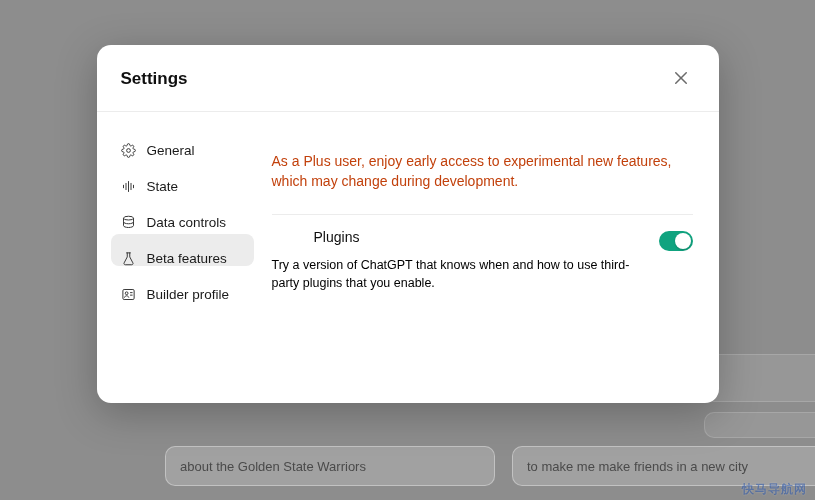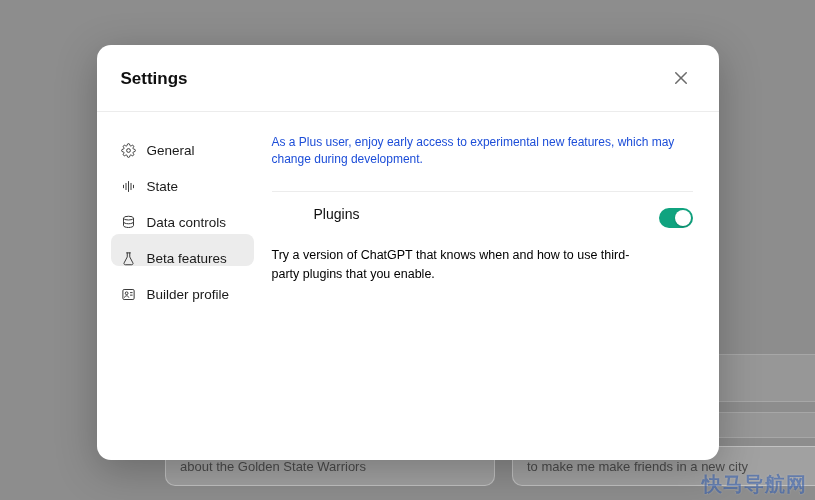--- a/index.html
+++ b/index.html
@@ -7,29 +7,29 @@
   body { background: #8d8d8d; position: relative; }
   
   
   .bg {
     position: absolute; inset: 0; background: #8d8d8d;
   }
   .bg-card {
     position: absolute; background: rgba(255,255,255,0.18); border: 1px solid rgba(255,255,255,0.35); border-radius: 10px; font-size: 13px; color: #4a4a4a; display: flex; align-items: center; padding: 0 14px;
   }
   .bg-watermark {
-    position: absolute; right: 8px; bottom: 2px; font-size: 20px; font-weight: 700; color: rgba(0,55,160,0.45); letter-spacing: 1px;
+    position: absolute; right: 8px; bottom: 2px; font-size: 12px; font-weight: 700; color: rgba(0,55,160,0.45); letter-spacing: 1px;
     text-shadow: 0 0 2px rgba(255,255,255,0.3);
   }
 
   .overlay {
     position: absolute; inset: 0; display: flex; align-items: flex-start; justify-content: center;
   }
   .modal {
-    margin-top: 45px; width: 622px; height: 415px; background: #fff; border-radius: 14px; box-shadow: 0 10px 40px rgba(0,0,0,0.25); display: flex; flex-direction: column; overflow: hidden;
+    margin-top: 45px; width: 622px; height: 358px; background: #fff; border-radius: 14px; box-shadow: 0 10px 40px rgba(0,0,0,0.25); display: flex; flex-direction: column; overflow: hidden;
   }
   .modal-header {
     display: flex; align-items: center; justify-content: space-between; padding: 20px 24px 18px 24px; border-bottom: 1px solid #ececec;
   }
   .modal-title { font-size: 17px; font-weight: 700; color: #0f0f0f; }
   .close-btn {
     width: 28px; height: 28px; display: flex; align-items: center; justify-content: center; border: none; background: transparent; color: #6b6b6b; cursor: pointer; border-radius: 6px;
   }
   .close-btn svg { width: 18px; height: 18px; stroke: currentColor; }
 
@@ -42,24 +42,24 @@
   .side-item {
     display: flex; align-items: flex-end; gap: 10px; height: 32px; padding: 0 10px; border-radius: 8px; font-size: 13.5px; color: #1a1a1a; cursor: pointer; white-space: nowrap;
   }
   .side-item.active { background: #ececec; }
   .side-item .icon { width: 16px; height: 16px; display: flex; align-items: center; justify-content: center; color: #3a3a3a; flex-shrink: 0; }
   .side-item .icon svg { width: 15px; height: 15px; stroke: currentColor; fill: none; stroke-width: 1.6; }
 
   .content {
     flex: 1; padding: 22px 26px 22px 10px; overflow-y: auto; font-size: 14px; color: #1a1a1a;
   }
-  .intro { line-height: 1.45; font-size: 12px; color: #1d4ed8; margin-bottom: 22px; }
+  .intro { line-height: 1.45; font-size: 14px; color: #c2410c; margin-bottom: 22px; margin-top: 17px; }
   .divider { border-top: 1px solid #ececec; margin-bottom: 14px; }
   .setting-row { display: flex; align-items: flex-start; justify-content: space-between; gap: 16px; }
-  .setting-label { font-size: 14px; font-weight: 500; color: #0f0f0f; margin-bottom: 24px; padding-left: 42px; }
+  .setting-label { font-size: 14px; font-weight: 500; color: #0f0f0f; margin-bottom: 11px; padding-left: 42px; }
   .setting-desc { font-size: 12.5px; line-height: 1.5; color: #000000; max-width: 380px; }
   
   .toggle {
     position: relative; width: 34px; height: 20px; flex-shrink: 0; cursor: pointer; border-radius: 999px; background: #10a37f; transition: background .15s; margin-top: 2px;
   }
   .toggle::after {
     content: ""; position: absolute; top: 2px; right: 2px; width: 16px; height: 16px; background: #fff; border-radius: 50%; box-shadow: 0 1px 2px rgba(0,0,0,0.2);
   }
 </style>
 </head>

